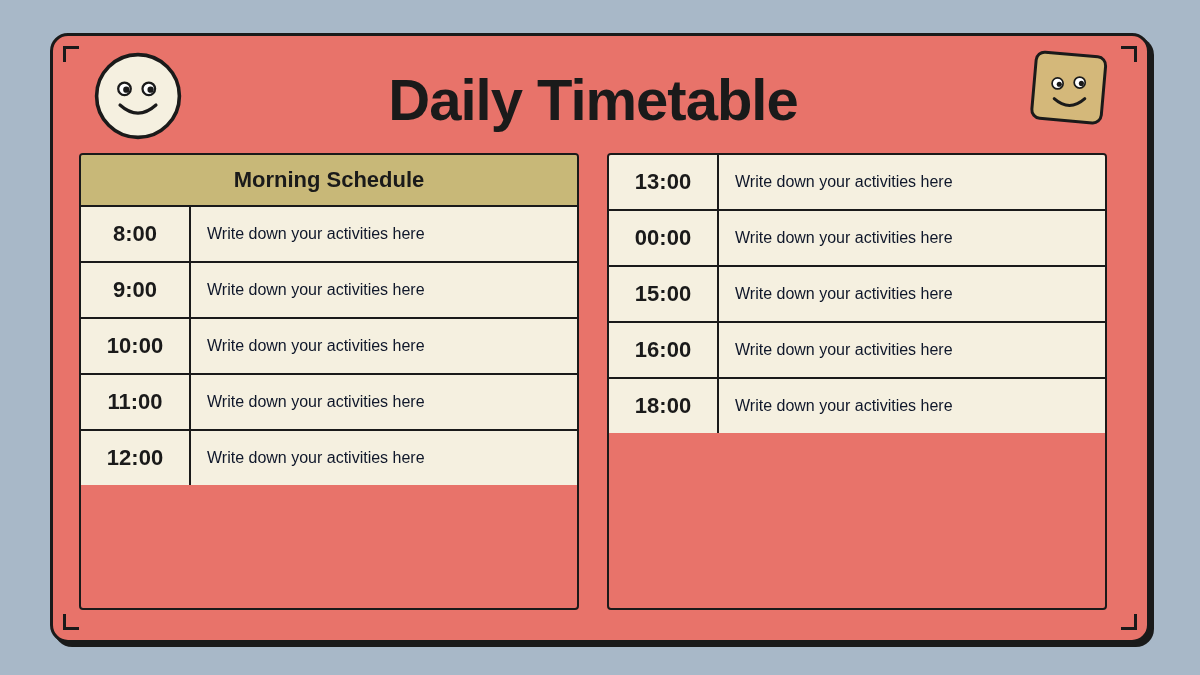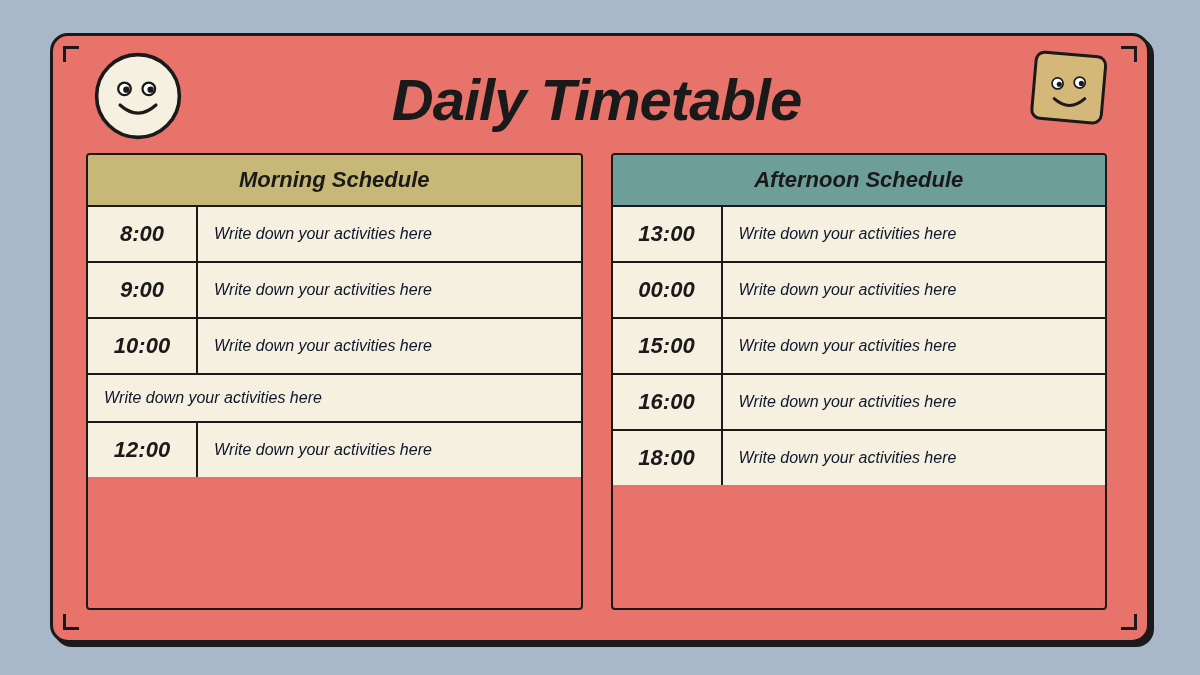--- a/index.html
+++ b/index.html
@@ -19,22 +19,21 @@
       width: 1100px;
       height: 610px;
       background-color: #e8736a;
       border-radius: 18px;
       border: 3px solid #1a1a1a;
       box-shadow: 4px 4px 0 #1a1a1a;
       position: relative;
       display: flex;
       flex-direction: column;
       align-items: center;
-      padding: 20px 40px 30px 33px;
-      font-style: italic;
+      padding: 20px 40px 30px 26px;
     }
 
     
     .corner {
       position: absolute;
       width: 16px;
       height: 16px;
     }
     .corner-tl { top: 10px; left: 10px; border-top: 3px solid #1a1a1a; border-left: 3px solid #1a1a1a; }
     .corner-tr { top: 10px; right: 10px; border-top: 3px solid #1a1a1a; border-right: 3px solid #1a1a1a; }
@@ -184,30 +183,30 @@
       </div>
       <div class="schedule-row">
         <div class="time-cell">9:00</div>
         <div class="activity-cell">Write down your activities here</div>
       </div>
       <div class="schedule-row">
         <div class="time-cell">10:00</div>
         <div class="activity-cell">Write down your activities here</div>
       </div>
       <div class="schedule-row">
+        <div class="time-cell">11:00</div>
         <div class="activity-cell">Write down your activities here</div>
       </div>
       <div class="schedule-row">
         <div class="time-cell">12:00</div>
         <div class="activity-cell">Write down your activities here</div>
       </div>
     </div>
 
     <div class="schedule-table">
-      <div class="schedule-header afternoon-header">Afternoon Schedule</div>
       <div class="schedule-row">
         <div class="time-cell">13:00</div>
         <div class="activity-cell">Write down your activities here</div>
       </div>
       <div class="schedule-row">
         <div class="time-cell">00:00</div>
         <div class="activity-cell">Write down your activities here</div>
       </div>
       <div class="schedule-row">
         <div class="time-cell">15:00</div>

